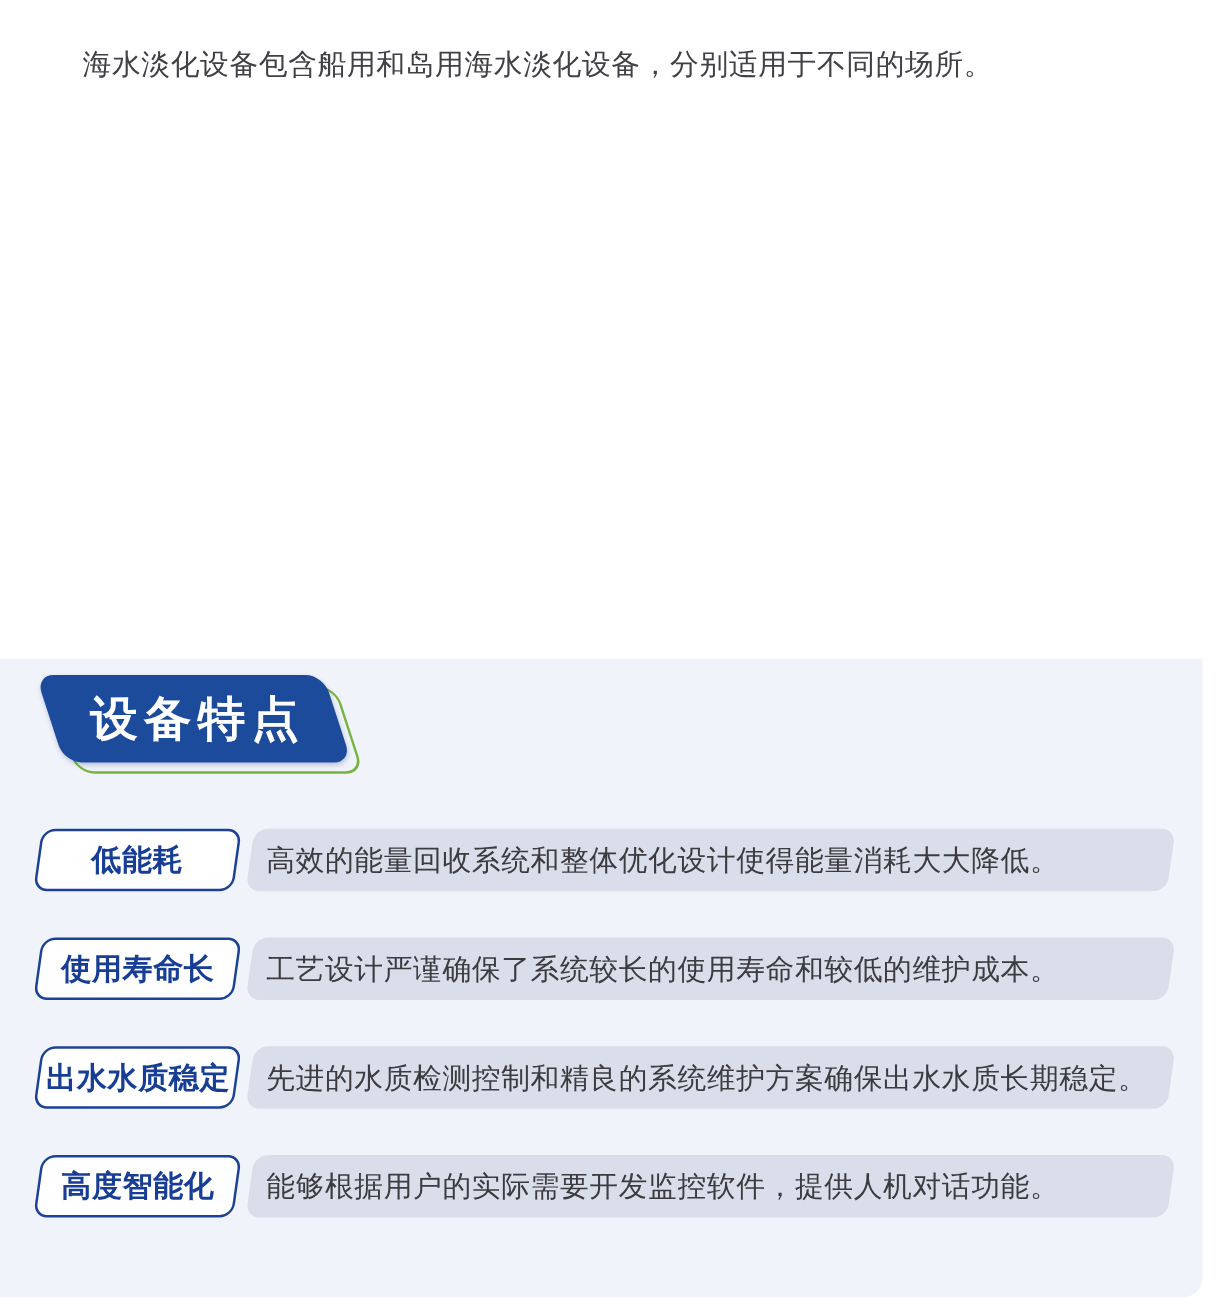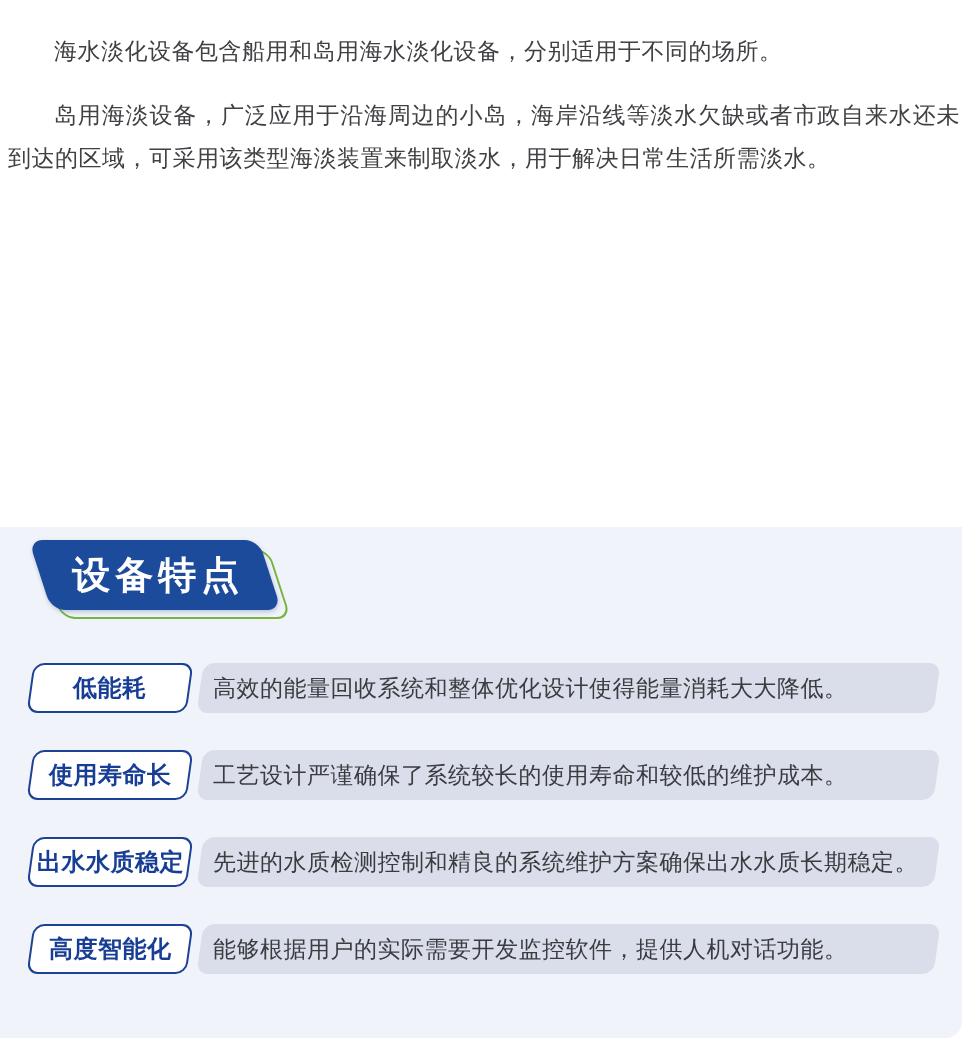--- a/index.html
+++ b/index.html
@@ -1,21 +1,21 @@
 <!DOCTYPE html>
 <html><head>
 <meta charset="utf-8">
 <style>
   html,body{margin:0;padding:0;background:#ffffff;}
   .page{
     position:relative;width:980px;height:1052px;margin:0 auto;background:#ffffff;
     overflow:hidden;font-family:"Liberation Sans","DejaVu Sans",sans-serif;
   }
   
-  .intro{position:absolute;top:0;left:0;width:980px;box-sizing:border-box;padding:30px 20px 0 8px;}
+  .intro{position:absolute;top:0;left:0;width:980px;box-sizing:border-box;padding:30px 20px 0 20px;}
   .intro p{
     margin:0 0 21px 0;font-size:23px;line-height:43px;color:#404045;
     text-align:justify;text-indent:2em;letter-spacing:0.5px;
   }
   
   .panel{
     position:absolute;top:527px;left:0;width:962px;height:511px;
     background:#f0f3fa;border-radius:0 0 16px 0;
   }
   
@@ -61,21 +61,20 @@
     color:#3b3b40;font-size:23px;white-space:nowrap;letter-spacing:0.5px;
   }
 </style>
 </head>
 <body>
 
 <div class="page">
 
   <div class="intro">
     <p>海水淡化设备包含船用和岛用海水淡化设备，分别适用于不同的场所。</p>
-    <p>岛用海淡设备，广泛应用于沿海周边的小岛，海岸沿线等淡水欠缺或者市政自来水还未到达的区域，可采用该类型海淡装置来制取淡水，用于解决日常生活所需淡水。</p>
   </div>
 
   <div class="panel">
 
     <div class="title-badge">
       <div class="title-green"></div>
       <div class="title-blue">
         <span class="title-text">设备特点</span>
       </div>
     </div>

